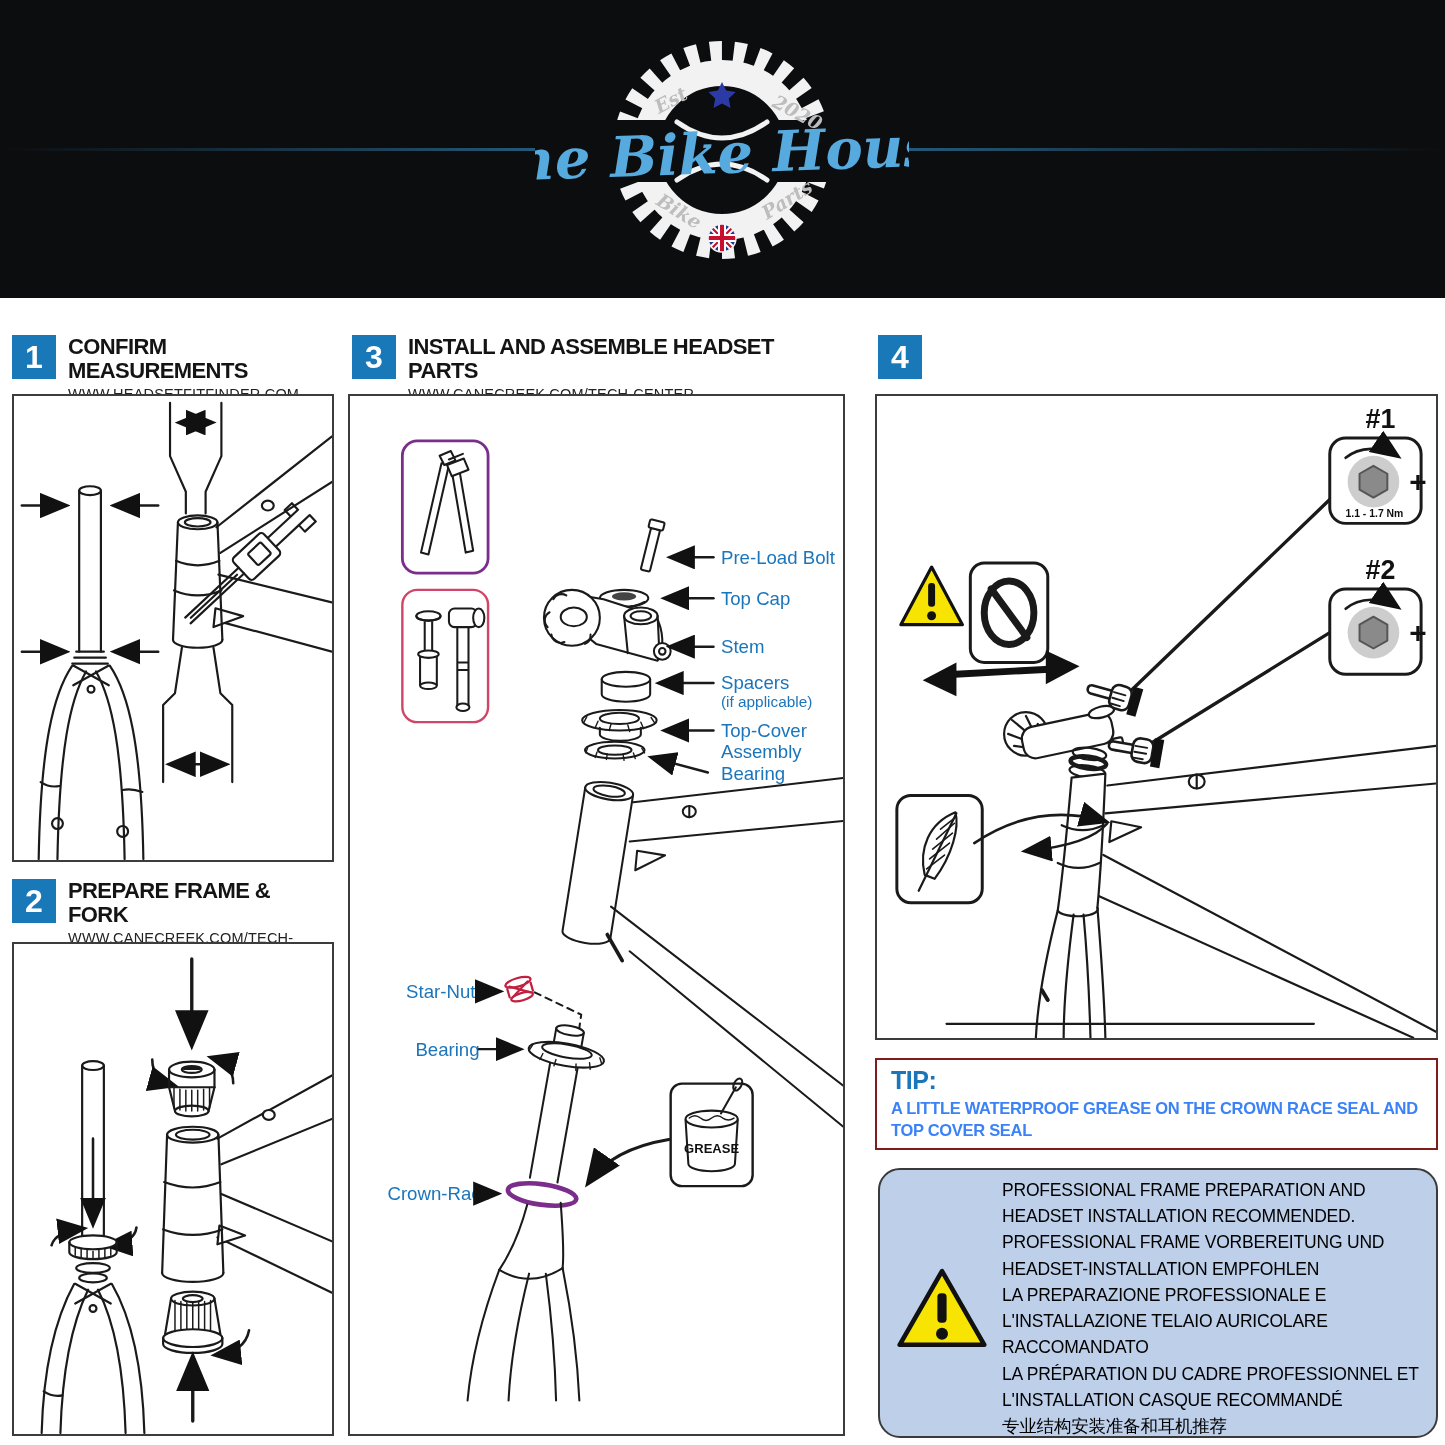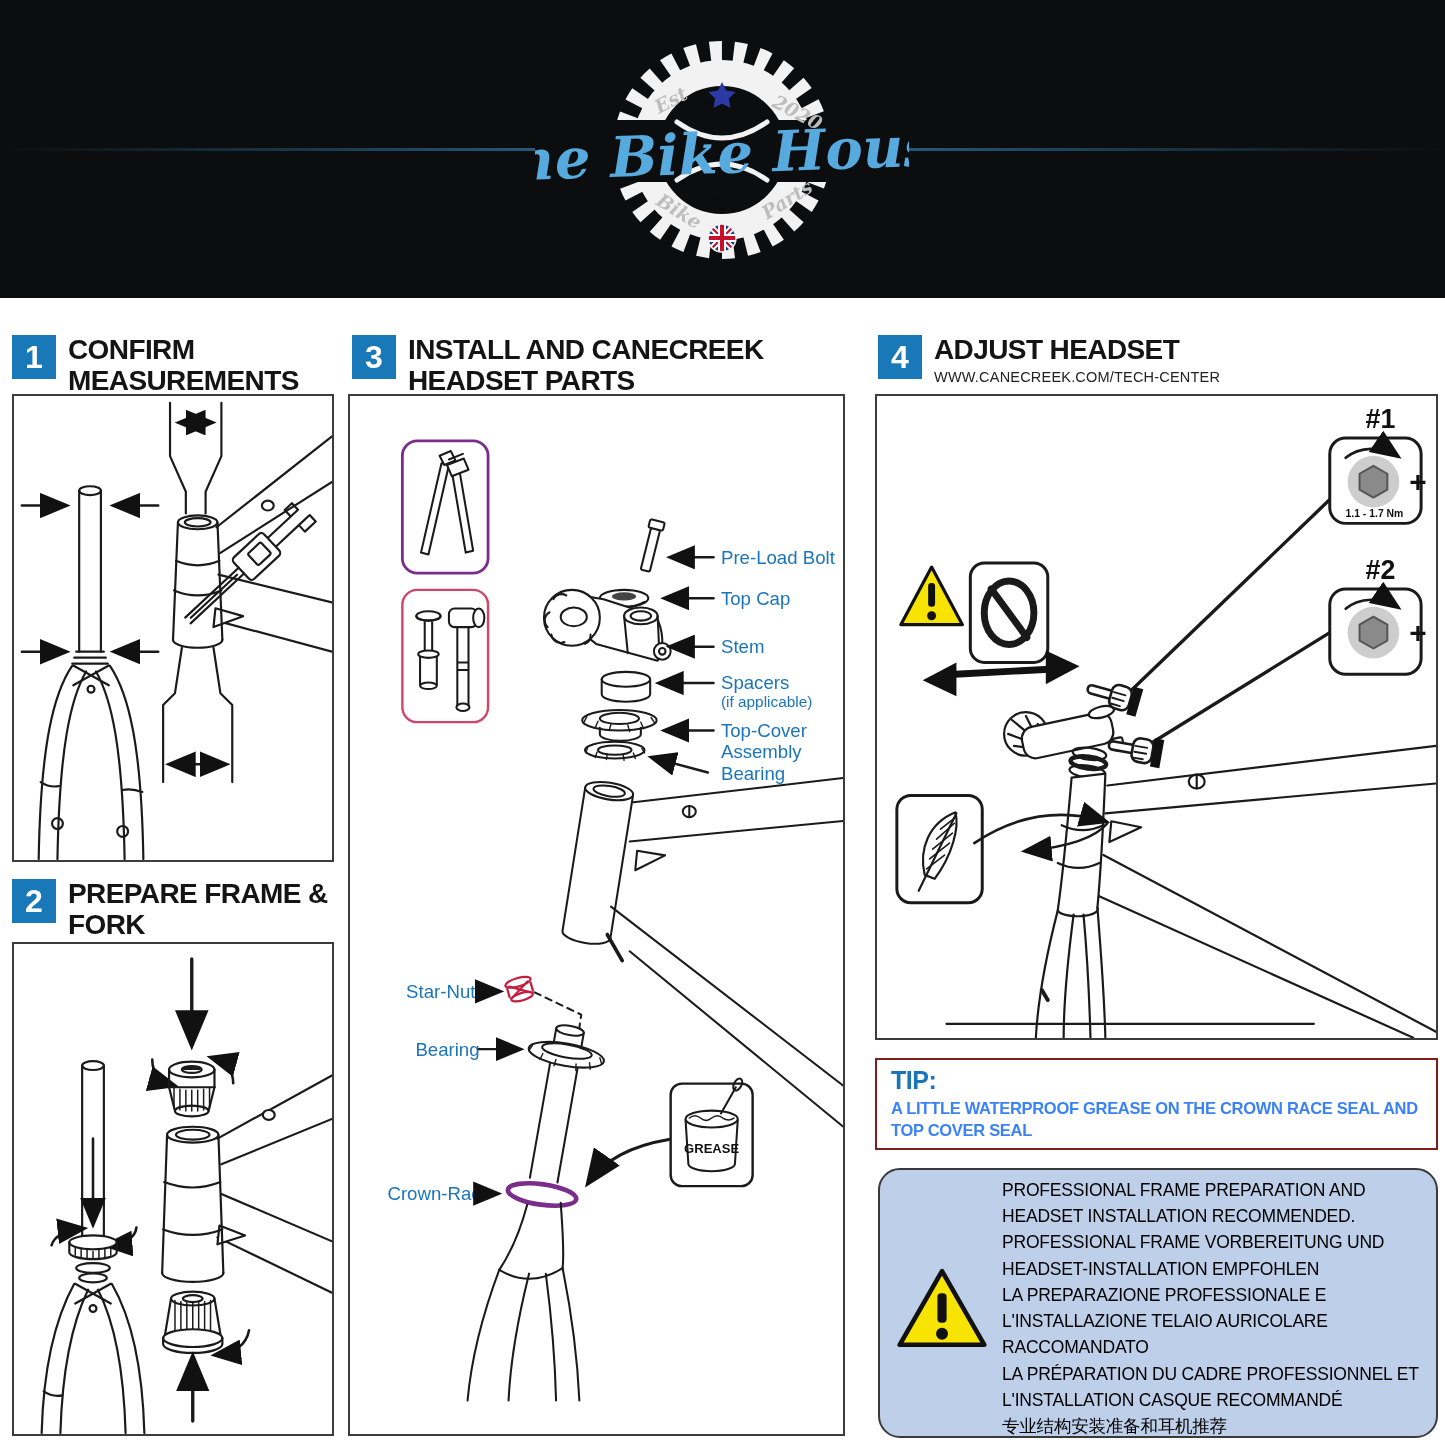--- a/index.html
+++ b/index.html
@@ -9,21 +9,21 @@
   .banner{position:absolute;left:0;top:0;width:1445px;height:298px;background:#0c0d0f;}
   .banner-line{position:absolute;top:148px;height:3px;background:linear-gradient(90deg,rgba(30,80,110,0),rgba(43,110,150,.8));}
   .bl-left{left:0;width:550px;}
   .bl-right{left:895px;width:550px;transform:scaleX(-1);}
   .logo-svg{position:absolute;left:535px;top:8px;}
   .script{font-family:"DejaVu Serif",serif;font-style:italic;font-weight:bold;}
   
   .sec-head{position:absolute;display:flex;gap:12px;align-items:flex-start;}
   .numbox{width:44px;height:44px;background:#1878b8;color:#fff;font-weight:bold;font-size:32px;
           display:flex;align-items:center;justify-content:center;flex:0 0 auto;}
-  .sec-title{font-weight:bold;font-size:28px;letter-spacing:-.6px;color:#141414;line-height:1.1;}
+  .sec-title{font-weight:bold;font-size:22px;letter-spacing:-.6px;color:#141414;line-height:1.1;}
   .sec-url{font-size:14.5px;color:#222;margin-top:3px;letter-spacing:.2px;}
   
   .panel{position:absolute;border:2px solid #3c3c3c;background:#fff;box-sizing:border-box;}
   .panel svg{display:block;width:100%;height:100%;}
   .ln{stroke:#1a1a1a;stroke-width:2.2;fill:none;stroke-linecap:round;stroke-linejoin:round;}
   .solid{fill:#fff;}
   .arr{stroke-width:2.6;}
   .thick{stroke-width:3.4;}
   .lbl{font-family:"Liberation Sans",sans-serif;font-size:20px;fill:#1b75bb;stroke:none;}
   .lbl-sm{font-family:"Liberation Sans",sans-serif;font-size:16.5px;fill:#1b75bb;stroke:none;}
@@ -98,31 +98,27 @@
     <div class="numbox">2</div>
     <div>
         <div class="sec-title">PREPARE FRAME &amp; FORK</div>
          <div class="sec-url">WWW.CANECREEK.COM/TECH-CENTER</div>
       </div>
   </div>
 
   <div class="sec-head" style="left:352px;top:335px;width:493px;">
     <div class="numbox">3</div>
     <div>
-        <div class="sec-title">INSTALL AND CANECREEK HEADSET PARTS</div>
+        <div class="sec-title">INSTALL AND ASSEMBLE HEADSET PARTS</div>
          <div class="sec-url">WWW.CANECREEK.COM/TECH-CENTER</div>
       </div>
   </div>
 
   <div class="sec-head" style="left:878px;top:335px;width:560px;">
     <div class="numbox">4</div>
-    <div>
-        <div class="sec-title">ADJUST HEADSET</div>
-         <div class="sec-url">WWW.CANECREEK.COM/TECH-CENTER</div>
-      </div>
   </div>
 
   <div class="panel" style="left:12px;top:394px;width:322px;height:468px;">
     <svg viewBox="0 0 322 468">
       <defs>
           <marker id="a1" markerWidth="12" markerHeight="10" refX="10" refY="5" orient="auto-start-reverse">
         <path d="M0,0L12,5L0,10Z" fill="#111"></path>
           </marker>
         </defs>
       <g class="ln">

